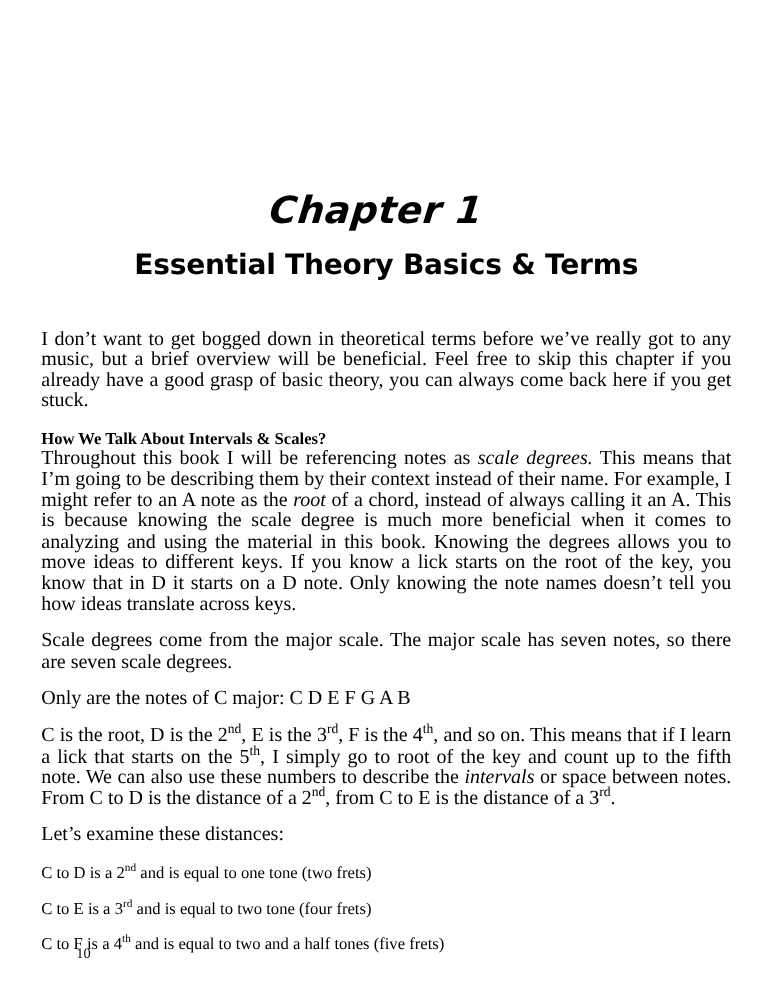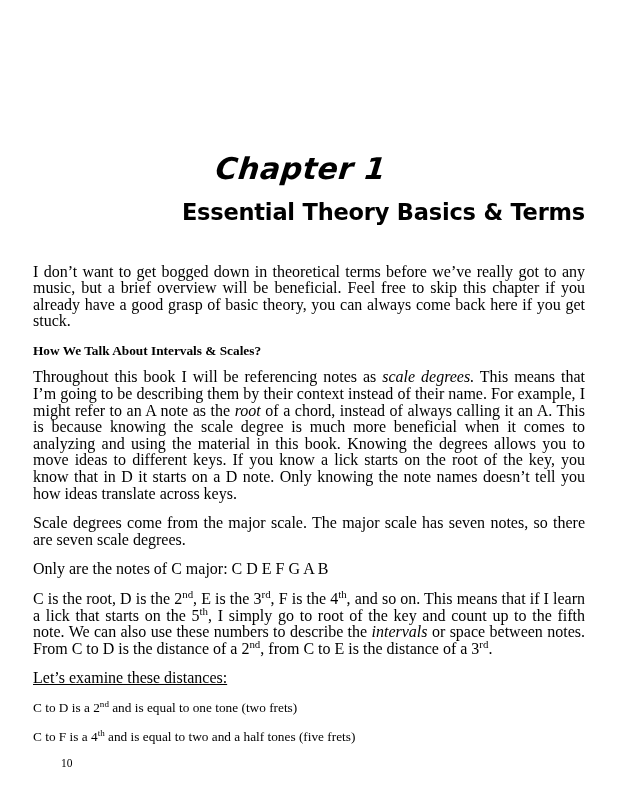--- a/index.html
+++ b/index.html
@@ -35,21 +35,21 @@
     font-style: italic;
     font-weight: 700;
     font-size: 30px;
     letter-spacing: 0.5px;
     margin: 0;
     padding-top: 152px;
     line-height: 1.15;
     transform: skewX(-6deg);
   }
   .chapter-title {
-    text-align: right;
+    text-align: center;
     font-family: "DejaVu Sans", "Liberation Sans", sans-serif;
     font-weight: 700;
     font-size: 22.5px;
     margin: 0;
     padding-top: 12px;
     letter-spacing: -0.2px;
     line-height: 1.2;
   }
 
   
@@ -61,21 +61,21 @@
     line-height: 16.6px;
     text-align: justify;
     margin: 0 0 13px 0;
     hyphens: none;
   }
   p.para:last-child { margin-bottom: 0; }
   .subhead {
     font-size: 13.3px;
     line-height: 16.6px;
     font-weight: 700;
-    margin: 0 0 10px 0;
+    margin: 0 0 0 0;
   }
   .it { font-style: italic; }
   sup {
     font-size: 0.68em;
     vertical-align: super;
     line-height: 0;
   }
 
   
   .interval-list {
@@ -83,21 +83,21 @@
     padding: 0;
     list-style: none;
   }
   .interval-list li {
     text-align: left;
     font-size: 13.3px;
     line-height: 16.6px;
     margin-bottom: 12px;
   }
 
-  .tight-gap { margin-bottom: 13px; text-decoration: underline; }
+  .tight-gap { margin-bottom: 13px; }
 
   
   .page-number {
     position: absolute;
     left: 33px;
     bottom: 31px;
     font-size: 11.5px;
     font-weight: 400;
     font-family: "Liberation Serif", "DejaVu Serif", serif;
     margin-left: 28px;
@@ -125,20 +125,21 @@
       <p class="para">Scale degrees come from the major scale. The major scale has seven notes, so there are seven scale degrees.</p>
 
       <p class="para">Only are the notes of C major: C D E F G A B</p>
 
       <p class="para"><span>C is the root, D is the 2</span><sup>nd</sup><span>, E is the 3</span><sup>rd</sup><span>, F is the 4</span><sup>th</sup><span>, and so on. This means that if I learn a lick that starts on the 5</span><sup>th</sup><span>, I simply go to root of the key and count up to the fifth note. We can also use these numbers to describe the </span><span class="it">intervals</span><span> or space between notes. From C to D is the distance of a 2</span><sup>nd</sup><span>, from C to E is the distance of a 3</span><sup>rd</sup><span>.</span></p>
 
       <p class="para tight-gap">Let’s examine these distances:</p>
 
       <ul class="interval-list">
         <li><span>C to D is a 2</span><sup>nd</sup><span> and is equal to one tone (two frets)</span></li>
+        <li><span>C to E is a 3</span><sup>rd</sup><span> and is equal to two tone (four frets)</span></li>
         <li><span>C to F is a 4</span><sup>th</sup><span> and is equal to two and a half tones (five frets)</span></li>
 
       </ul>
 
     </div>
   </div>
 
   <div class="page-number">10</div>
 
 </div>

